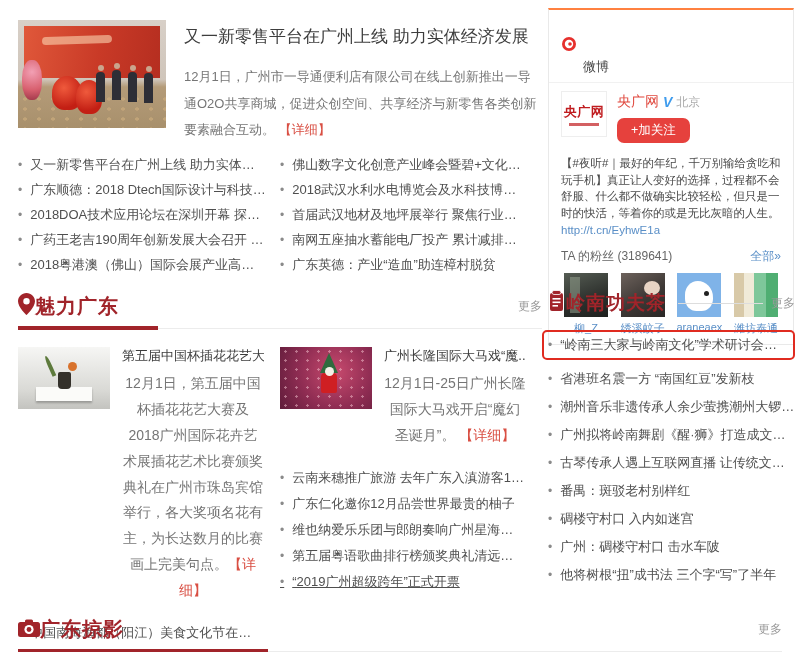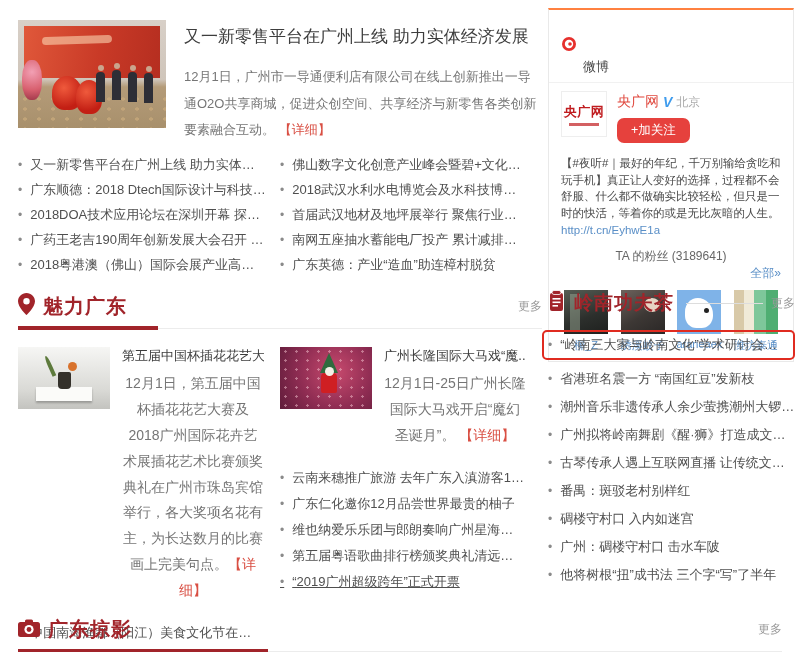--- a/index.html
+++ b/index.html
@@ -48,21 +48,21 @@
     list-style:none;font-size:13px;color:var(--txt);
     white-space:nowrap;overflow:hidden;text-overflow:ellipsis;cursor:pointer;
   }
   .news-list li::before{content:"•";color:#8a8a8a;margin-right:8px;font-size:12px;}
   .top-lists{position:absolute;left:18px;top:152px;width:524px;display:flex;}
   .top-lists .news-list{width:50%;padding-right:14px;}
   .top-lists li{height:25px;line-height:25px;}
 
   
   .sec-head{display:flex;align-items:center;}
-  .sec-title{font-size:20px;font-weight:bold;color:var(--red);margin-left:8px;letter-spacing:1px;text-align:center;}
+  .sec-title{font-size:20px;font-weight:bold;color:var(--red);letter-spacing:1px;text-align:center;}
   .more{margin-left:auto;font-size:12px;color:var(--muted);cursor:pointer;}
   .title-underline{height:1px;background:#ececec;position:relative;margin-top:8px;}
   .title-underline::before{content:"";position:absolute;left:0;top:-2px;height:4px;background:var(--red);}
 
   
   .meili{position:absolute;left:18px;top:292px;width:524px;}
   .meili .title-underline::before{width:140px;}
   .meili-cols{display:flex;margin-top:18px;}
   .meili-col{width:50%;padding-right:16px;}
   .mini-card{overflow:hidden;cursor:pointer;}
@@ -96,21 +96,21 @@
   .logo-text{color:#c01d20;font-weight:bold;font-size:13px;letter-spacing:.5px;}
   .logo-sub{width:30px;height:3px;background:#c01d20;margin-top:2px;opacity:.7;}
   .name-row{display:flex;align-items:center;gap:4px;margin:2px 0 7px 0;}
   .acct-name{color:#e0493f;font-size:14px;cursor:pointer;}
   .v-badge{color:#3f9ced;font-weight:bold;font-style:italic;font-size:14px;}
   .loc{color:#aaa;font-size:12px;}
   .follow-btn{background:var(--btn-red);color:#fff;border:none;font-size:12.5px;
     padding:4px 14px;border-radius:7px;cursor:pointer;font-family:inherit;}
   .weibo-post{padding:6px 12px 8px 12px;font-size:11.5px;line-height:1.45;color:#4a4a4a;}
   .post-link{color:var(--link-blue);}
-  .weibo-fansbar{display:flex;align-items:center;padding:2px 12px;font-size:12px;color:#666;flex-direction:column;}
+  .weibo-fansbar{display:flex;padding:2px 12px;font-size:12px;color:#666;}
   .all-link{margin-left:auto;color:var(--link-blue);font-size:12px;}
   .weibo-fans{display:flex;justify-content:space-between;padding:6px 12px 8px 12px;}
   .fan{width:50px;text-align:center;cursor:pointer;}
   .fan-avatar{width:44px;height:44px;margin:0 auto;position:relative;overflow:hidden;}
   .fan-name{font-size:11px;color:var(--link-blue);margin-top:4px;white-space:nowrap;overflow:hidden;}
   .fa1{background:linear-gradient(160deg,#565d54 0%,#2c2f2c 60%,#1e201e 100%);}
   .fa1::after{content:"";position:absolute;left:6px;top:4px;width:10px;height:36px;background:#9aa894;opacity:.5;}
   .fa2{background:#7fb3e8;}
   .fa2 .dog{position:absolute;left:8px;top:8px;width:28px;height:30px;background:#fff;border-radius:50% 60% 45% 45%;}
   .fa2 .dog::before{content:"";position:absolute;right:4px;top:10px;width:5px;height:5px;border-radius:50%;background:#222;}

